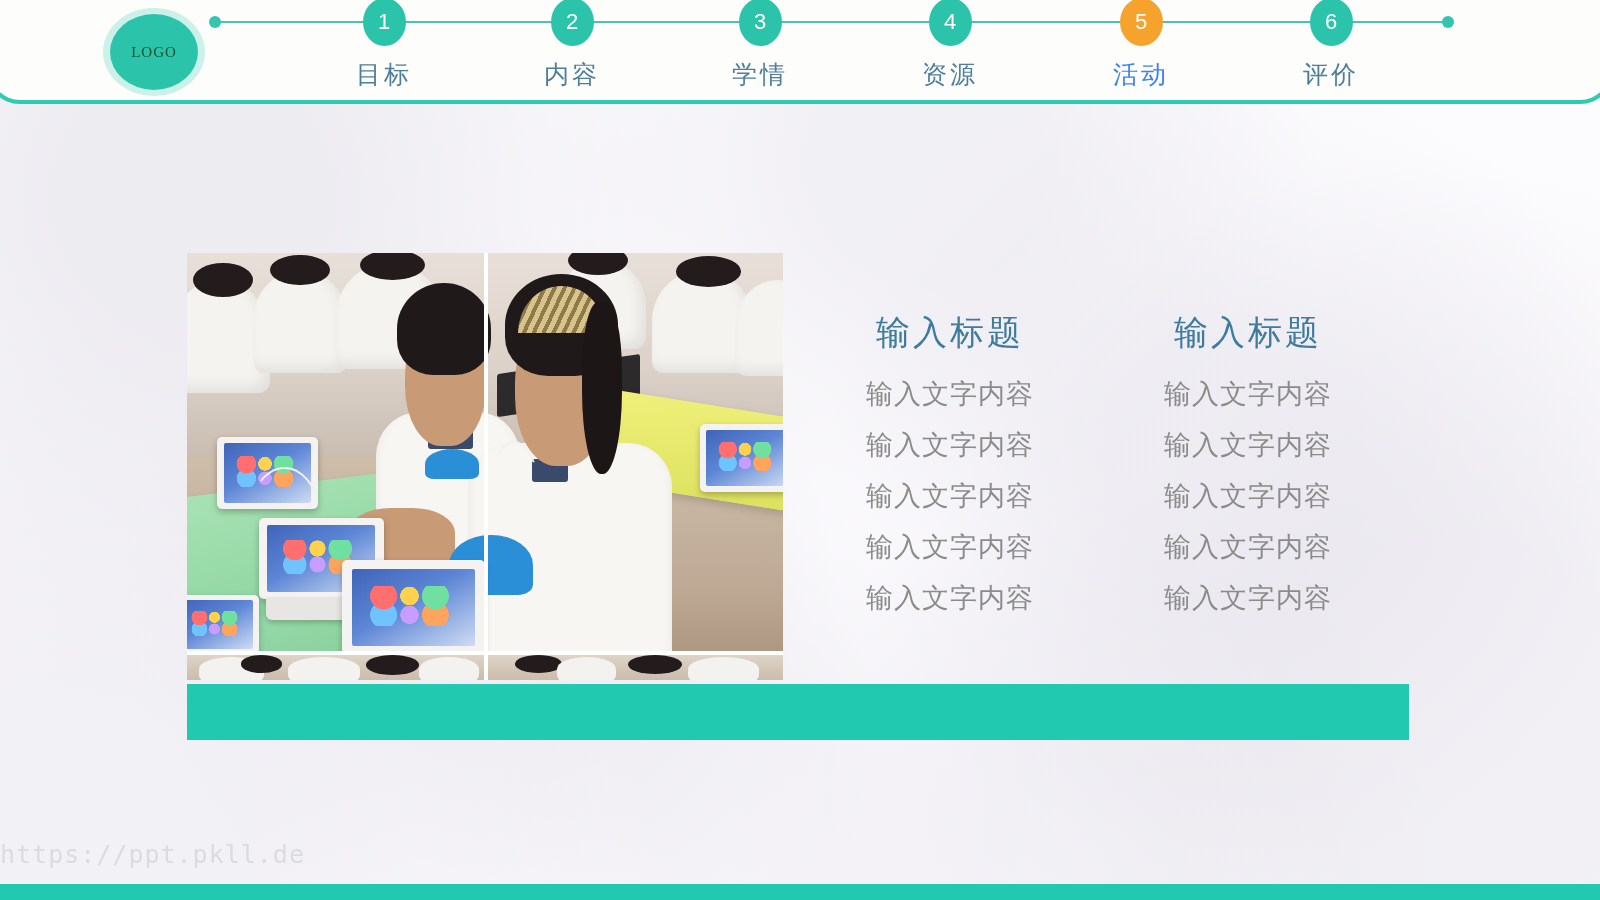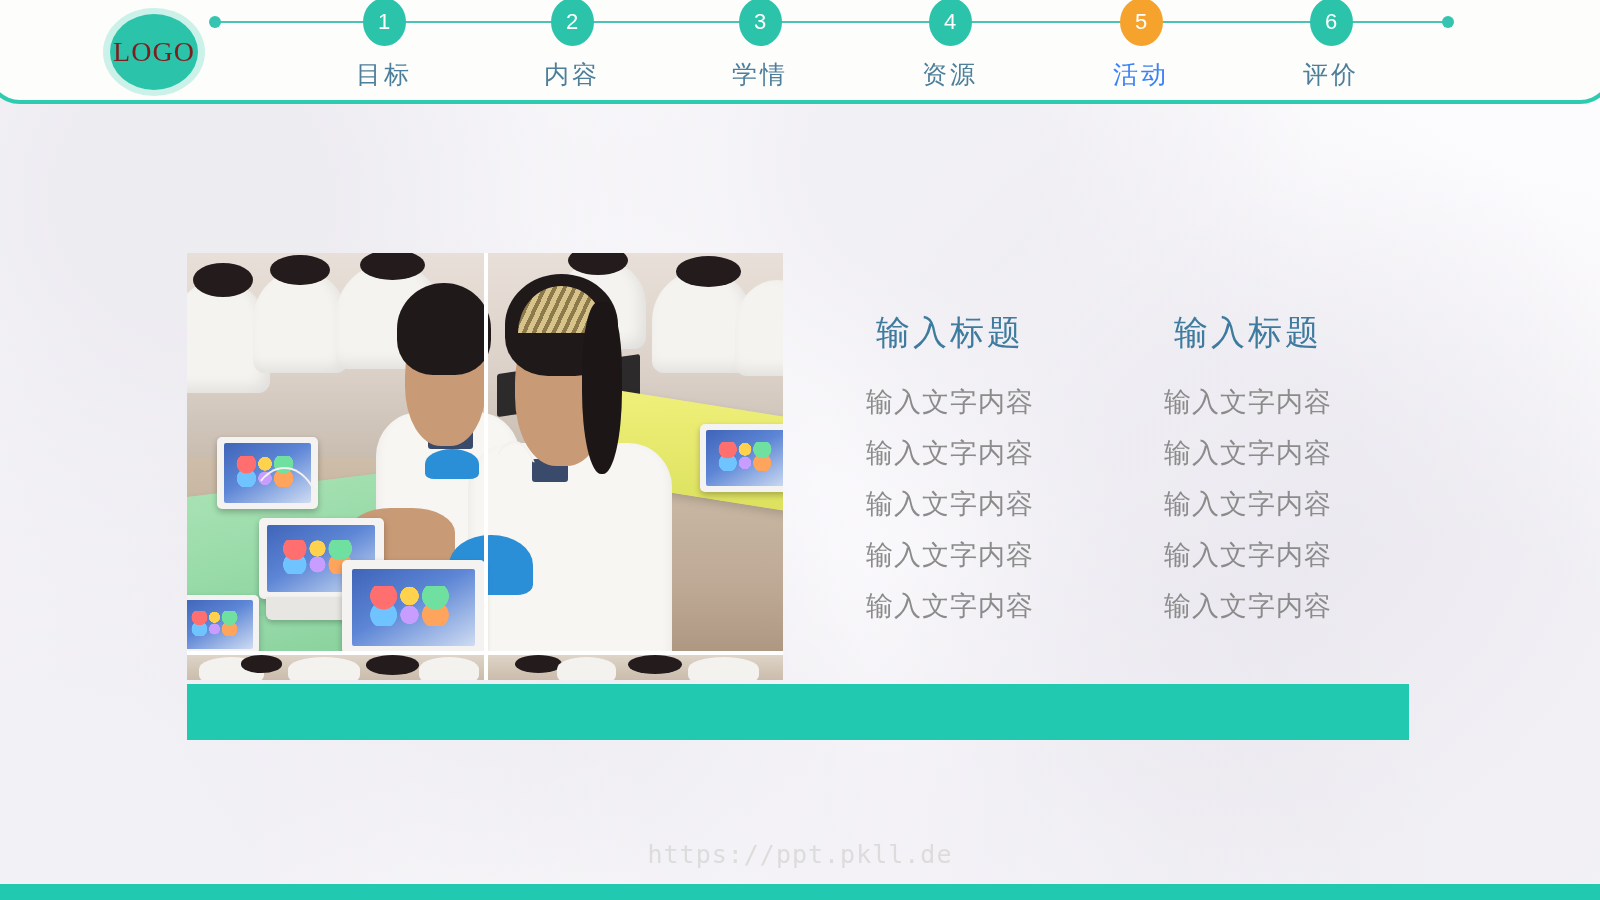--- a/index.html
+++ b/index.html
@@ -77,23 +77,23 @@
     top: 6px;
     width: 88px;
     height: 76px;
     border-radius: 50%;
     background: #2bc4ab;
     display: flex;
     align-items: center;
     justify-content: center;
   }
   .logo-text {
-    color: #7f1d1d;
+    color: #14532d;
     font-family: "Liberation Serif", "DejaVu Serif", serif;
-    font-size: 28px;
+    font-size: 15px;
     letter-spacing: 1px;
   }
 
   
   .timeline-line {
     position: absolute;
     left: 226px;
     top: 31px;
     width: 1232px;
     height: 2px;
@@ -294,37 +294,36 @@
     width: 300px;
     text-align: center;
   }
   .col.c1 { left: 0; }
   .col.c2 { left: 298px; }
   .col-title {
     font-size: 34px;
     color: #3e7b9e;
     letter-spacing: 3px;
     font-family: "DejaVu Sans", "Liberation Sans", sans-serif;
-    margin-bottom: 20px;
+    margin-bottom: 12px;
   }
   .col-line {
     font-size: 27px;
     color: #8b8b8b;
     letter-spacing: 1px;
     line-height: 51px;
     font-family: "DejaVu Sans", "Liberation Sans", sans-serif;
   }
 
   
   .watermark {
     position: absolute;
     left: 0;
     top: 840px;
     width: 1600px;
-    text-align: center;
     font-size: 25px;
     color: #dcdcdc;
     letter-spacing: 1px;
     font-family: "DejaVu Sans Mono", "Liberation Mono", monospace;
   }
 
   
   .bottom-bar {
     position: absolute;
     left: 0;

